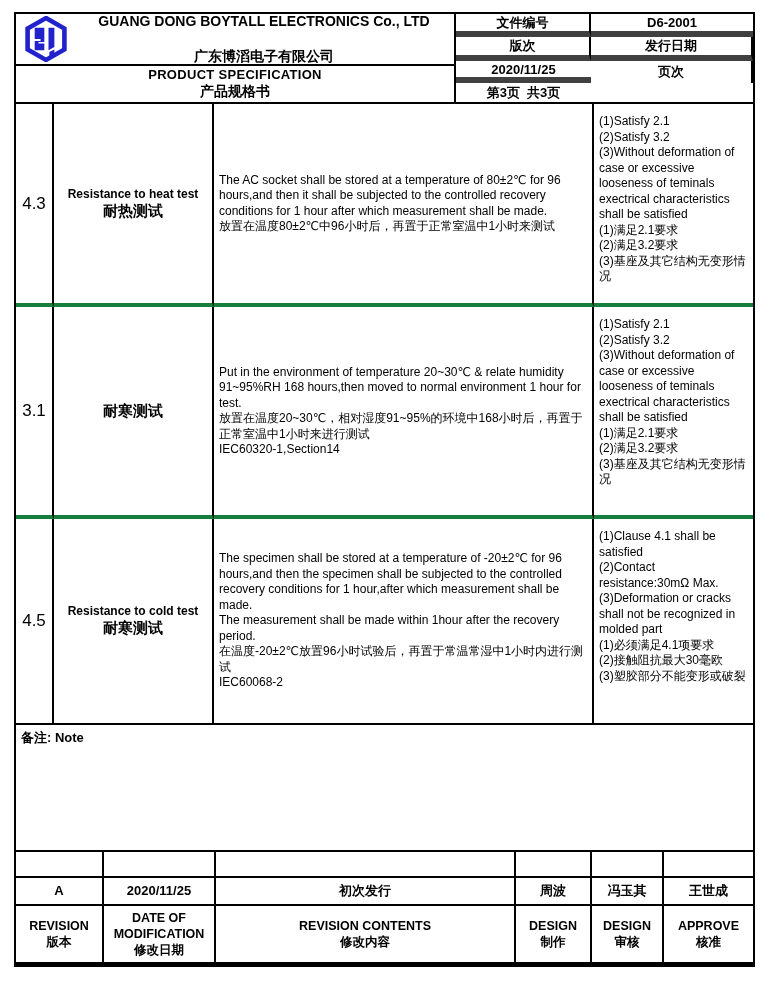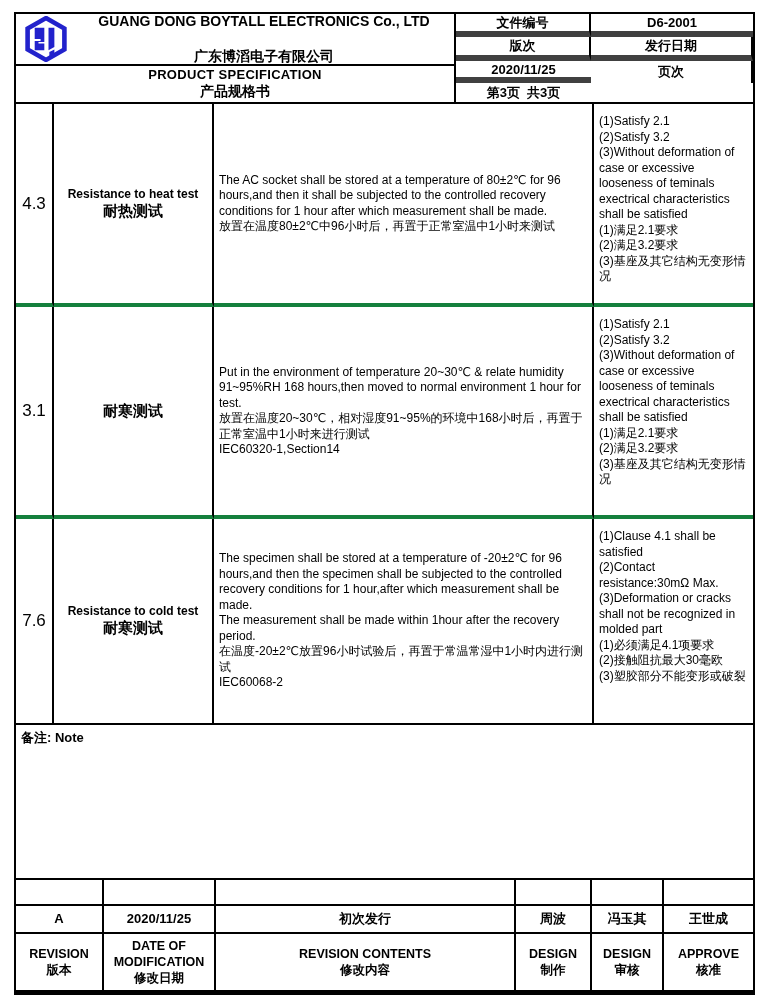--- a/index.html
+++ b/index.html
@@ -40,21 +40,21 @@
   .cell.last-col { border-right: none; }
   .cell.last-row { border-bottom: none; }
   .cell-no { display: flex; align-items: center; justify-content: center; font-size: 17px; }
   .cell-name { display: flex; flex-direction: column; align-items: center; justify-content: center; text-align: center; padding: 0 0; }
   .name-en { font-size: 12px; font-weight: bold; }
   .name-cn { font-size: 15px; font-weight: bold; margin-top: 1px; }
   .cell-desc { display: flex; align-items: center; padding: 14px 5px; font-size: 12px; line-height: 15.5px; white-space: pre-line; }
   .cell-req { padding: 10px 5px 4px 5px; font-size: 12px; line-height: 15.5px; white-space: pre-line; }
 
   
-  .note-box { border: 2px solid #000; border-top: none; height: 155px; padding: 3px 5px; }
+  .note-box { border: 2px solid #000; border-top: none; height: 127px; padding: 3px 5px; }
   .note-label { font-size: 13px; font-weight: bold; }
 
   
   .rev-table {
     display: grid;
     grid-template-columns: 88px 112px 300px 76px 72px 1fr;
     grid-template-rows: 26px 28px 1fr;
     border: 2px solid #000; border-top: none; border-bottom: 5px solid #000;
     height: 115px;
   }
@@ -122,21 +122,21 @@
     <div class="cell cell-desc">Put in the environment of temperature 20~30℃ &amp; relate humidity 91~95%RH 168 hours,then moved to normal environment 1 hour for test.
 放置在温度20~30℃，相对湿度91~95%的环境中168小时后，再置于正常室温中1小时来进行测试
 IEC60320-1,Section14</div>
     <div class="cell cell-req last-col">(1)Satisfy 2.1
 (2)Satisfy 3.2
 (3)Without deformation of case or excessive looseness of teminals exectrical characteristics shall be satisfied
 (1)满足2.1要求
 (2)满足3.2要求
 (3)基座及其它结构无变形情况</div>
 
-    <div class="cell cell-no last-row">7.6</div>
+    <div class="cell cell-no last-row">4.5</div>
     <div class="cell cell-name last-row">
       <div class="name-en">Resistance to cold test</div>
       <div class="name-cn">耐寒测试</div>
     </div>
     <div class="cell cell-desc last-row">The specimen shall be stored at a temperature of -20±2℃ for 96 hours,and then the specimen shall be subjected to the controlled recovery conditions for 1 hour,after which measurement shall be made.
 The measurement shall be made within 1hour after the recovery period.
 在温度-20±2℃放置96小时试验后，再置于常温常湿中1小时内进行测试
 IEC60068-2</div>
     <div class="cell cell-req last-col last-row">(1)Clause 4.1 shall be satisfied
 (2)Contact resistance:30mΩ Max.

